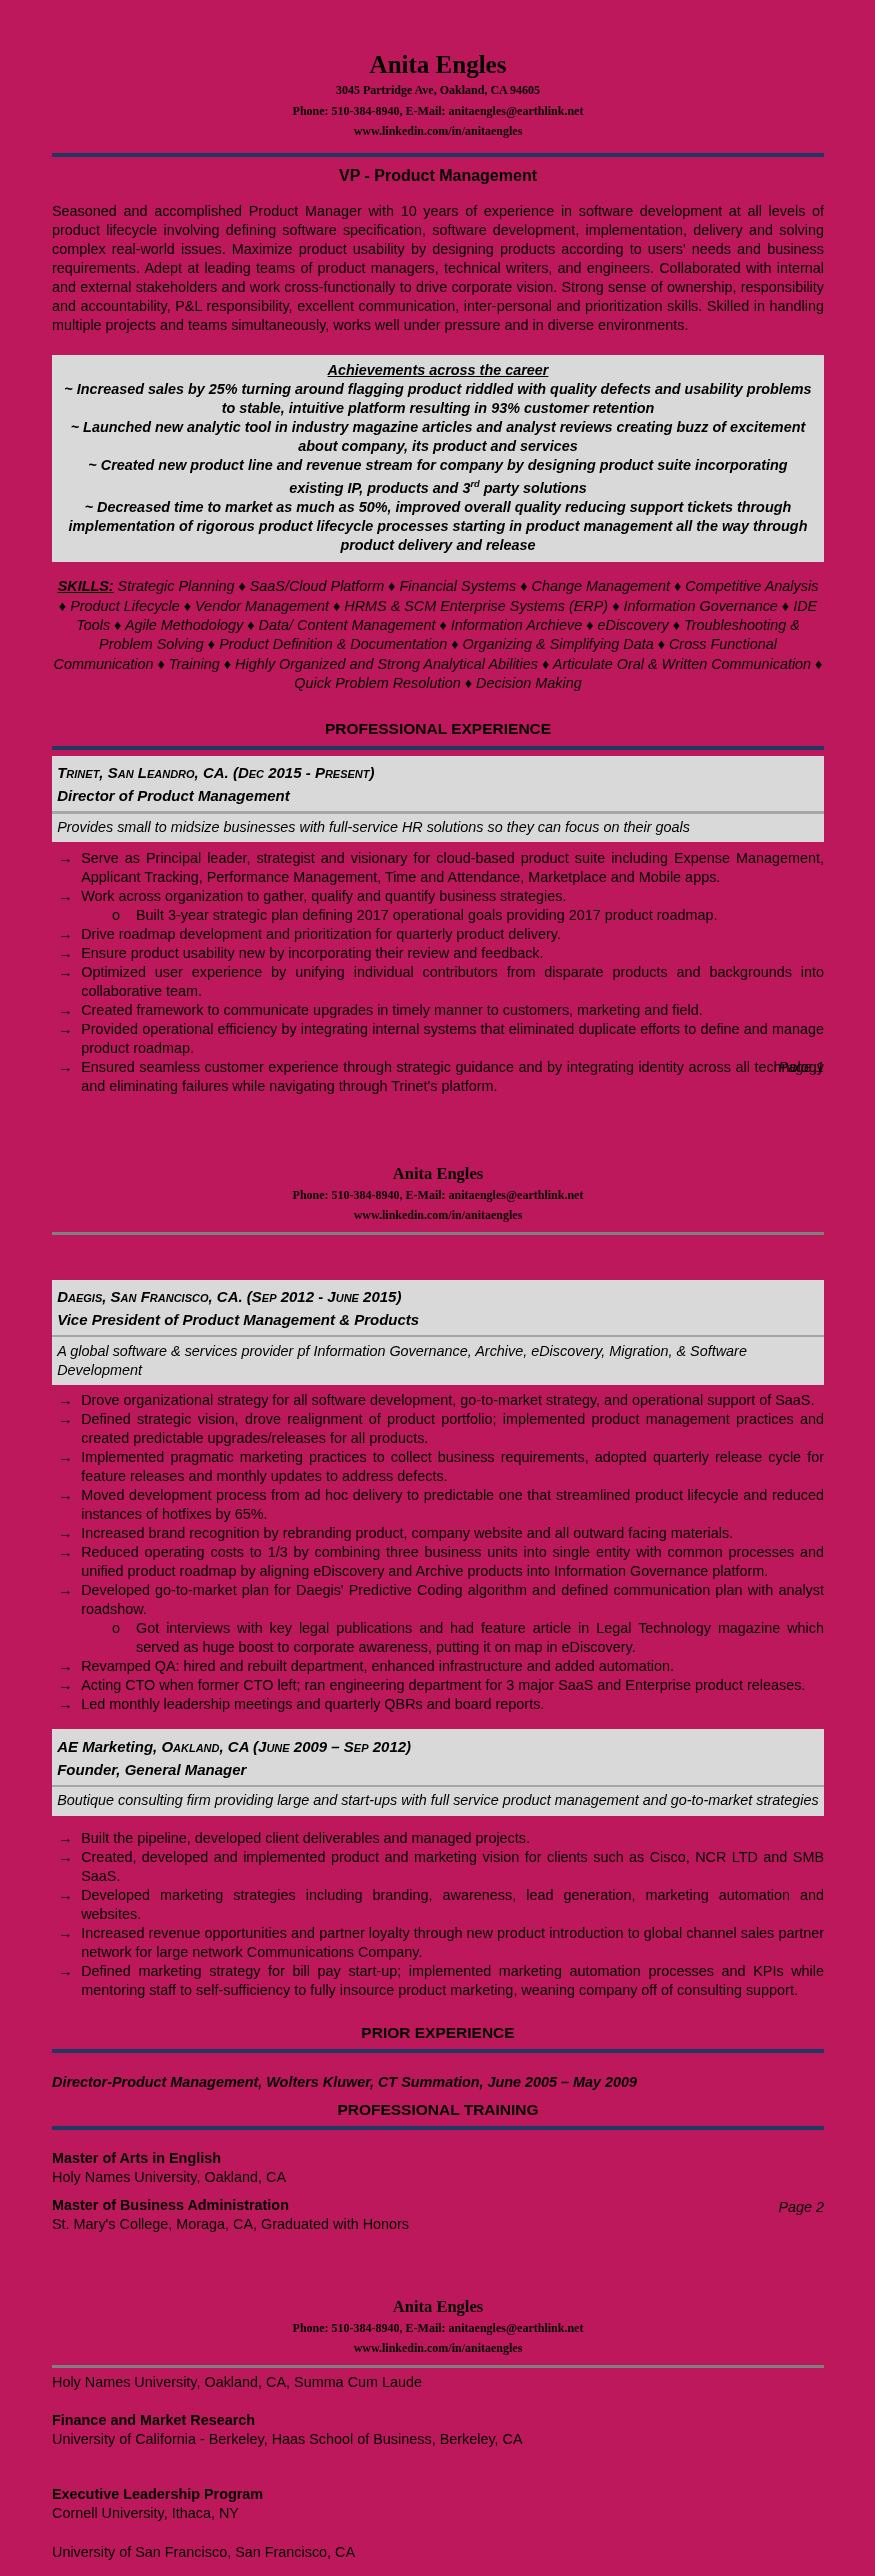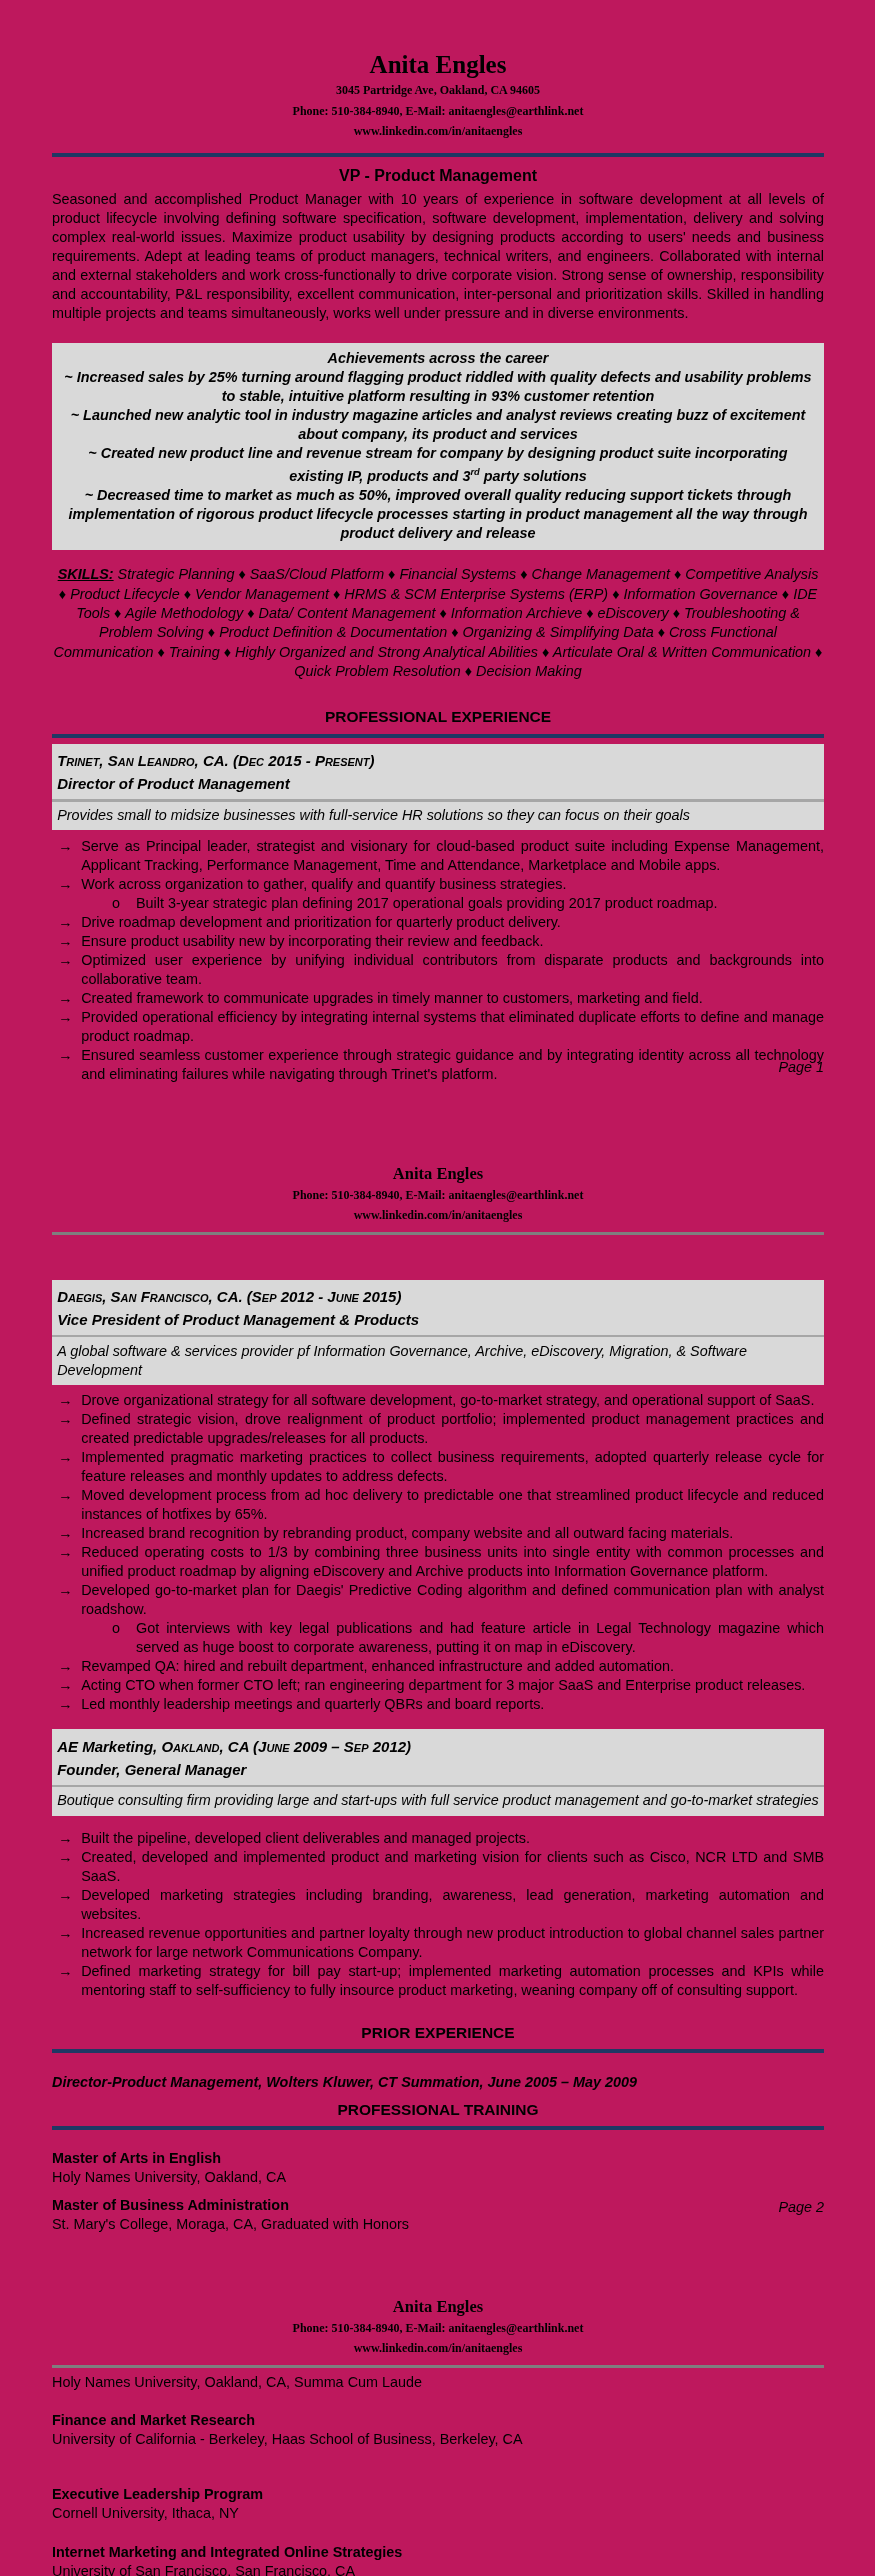--- a/index.html
+++ b/index.html
@@ -17,26 +17,26 @@
   .p1 .name { font-size:25px; line-height:31px; }
   .contact-line { font-size:12px; line-height:20.6px; }
   .p23 .doc-header { padding-top:30px; }
   .p23 .name { font-size:16.5px; line-height:21.6px; }
 
   .rule-navy { height:4.1px; border:none; margin:11.3px 0 0 0; }
   .rule-gray { height:2.6px; border:none; margin:6.2px 0 0 0; }
 
   .doc-title { margin-top:9.3px; text-align:center; font-weight:bold; font-size:16px; line-height:20.6px; }
 
-  .summary { margin-top:3px; font-size:14.4px; line-height:19px; text-align:justify; }
+  .summary { margin-top:15px; font-size:14.4px; line-height:19px; text-align:justify; }
 
   
   .ach-box { margin-top:19.6px; background:#D9D9D9; padding:6.2px 7.2px 7.2px; font-weight:bold; font-style:italic;
              font-size:14.4px; line-height:19px; text-align:center; }
-  .ach-heading { }
+  .ach-heading { text-decoration:underline; }
   .ach-item sup { font-size:9.3px; }
 
   
   .skills { margin-top:15.5px; font-style:italic; font-size:14.4px; line-height:19.3px; text-align:center; }
   .skills-label { font-weight:bold; text-decoration:underline; }
 
   .section-heading { margin-top:26px; text-align:center; font-weight:bold; font-size:15.5px; line-height:19.6px; }
 
   
   .job-box { margin-top:6.2px; background:#D9D9D9; }
@@ -274,20 +274,19 @@
 
     <div class="edu-group">
       <div class="edu-degree">Finance and Market Research</div>
       <div>University of California - Berkeley, Haas School of Business, Berkeley, CA</div>
     </div>
     <div class="edu-group g3first">
       <div class="edu-degree">Executive Leadership Program</div>
       <div>Cornell University, Ithaca, NY</div>
     </div>
     <div class="edu-group">
-      <div class="edu-degree">Internet Marketing and Integrated Online Strategies</div>
       <div>University of San Francisco, San Francisco, CA</div>
     </div>
 
   </div>
 
 </div>
 
 
 </body></html>

